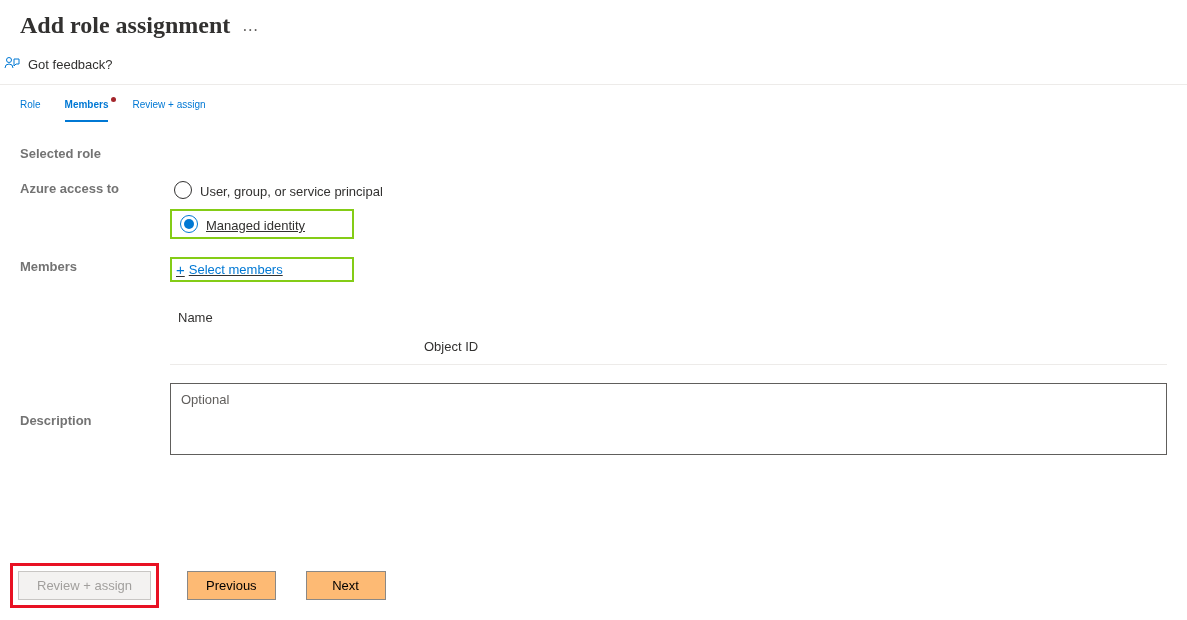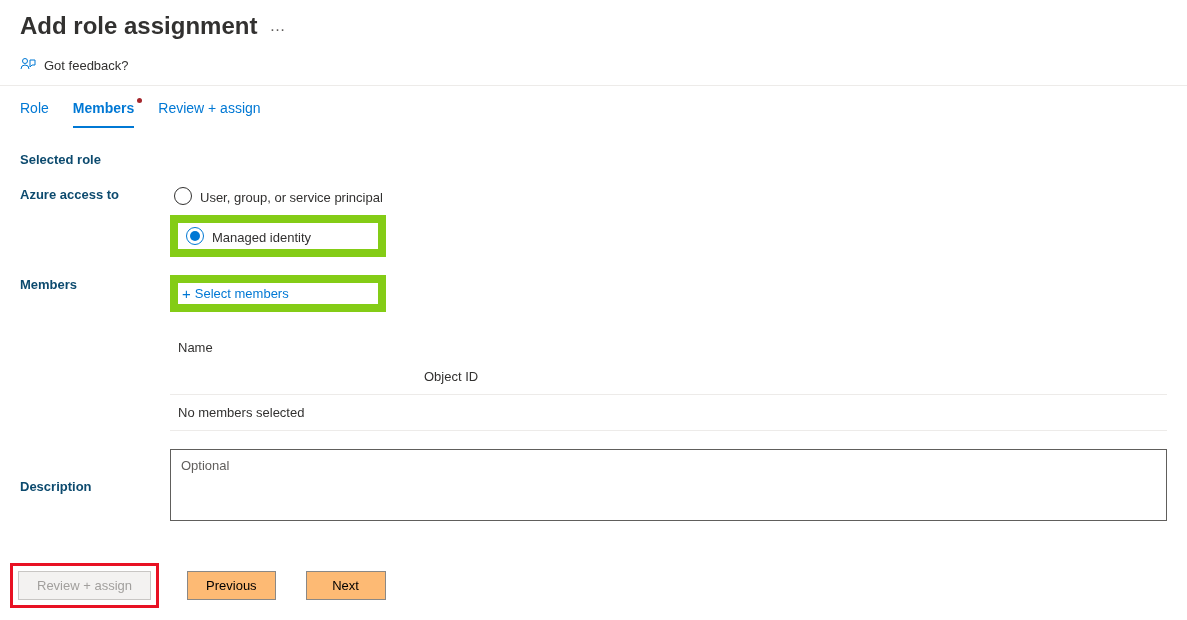--- a/index.html
+++ b/index.html
@@ -14,55 +14,56 @@
       background: #ffffff;
       width: 1187px;
       height: 620px;
       position: relative;
     }
     .page-header {
       padding: 12px 20px 8px 20px;
       display: flex;
       align-items: center;
       gap: 12px;
+      font-family: Liberation Serif, serif;
     }
     .page-title {
       font-size: 24px;
       font-weight: 600;
       color: #323130;
     }
     .ellipsis-icon {
       color: #605e5c;
       font-size: 16px;
       cursor: pointer;
       letter-spacing: 1px;
     }
     .feedback-bar {
-      padding: 8px 20px 10px 20px;
+      padding: 8px 20px 10px 4px;
       display: flex;
       align-items: center;
       gap: 8px;
       border-bottom: 1px solid #edebe9;
     }
     .feedback-icon svg {
       width: 16px;
       height: 16px;
     }
     .feedback-text {
       color: #323130;
       cursor: pointer;
     }
     .tabs {
       display: flex;
       gap: 24px;
       padding: 14px 20px 0 20px;
     }
     .tab {
       color: #0078d4;
-      font-size: 14px;
+      font-size: 10px;
       padding-bottom: 10px;
       cursor: pointer;
       position: relative;
     }
     .tab.active {
       font-weight: 600;
       border-bottom: 2px solid #0078d4;
     }
     .tab .dot {
       position: absolute;
@@ -77,21 +78,21 @@
       padding: 22px 20px 0 20px;
     }
     .form-row {
       display: flex;
       align-items: flex-start;
       margin-bottom: 18px;
     }
     .form-label {
       width: 150px;
       font-weight: 600;
-      color: #0c4a6e;
+      color: #737373;
       padding-top: 2px;
     }
     .form-value {
       flex: 1;
     }
     .radio-group {
       display: flex;
       flex-direction: column;
       gap: 8px;
     }
@@ -115,25 +116,26 @@
     .radio-circle.selected {
       border-color: #0078d4;
     }
     .radio-dot {
       width: 10px;
       height: 10px;
       background: #0078d4;
       border-radius: 50%;
     }
     .highlight-box {
-      border: 8px solid #84cc16;
+      border: 2px solid #84cc16;
       padding: 2px 4px;
       display: inline-flex;
       align-items: center;
-      width: 216px;
+      width: 184px;
+      text-decoration: underline;
     }
     .select-members-link {
       color: #0078d4;
       cursor: pointer;
       display: flex;
       align-items: center;
       gap: 4px;
       width: 100%;
     }
     .plus-icon {
@@ -278,21 +280,20 @@
     </div>
   </div>
 
 </div>
 
 <div class="members-table">
   <div class="table-header">
     <div class="col-name">Name</div>
     <div class="col-objectid">Object ID</div>
   </div>
-  <div class="table-empty">No members selected</div>
 </div>
 
 <div class="description-row">
   <div class="form-label">Description</div>
   <textarea class="description-textarea" placeholder="Optional" style=""></textarea>
 </div>
 
 <div class="footer">
   <div class="footer-highlight">
     <button class="btn btn-disabled">Review + assign</button>

